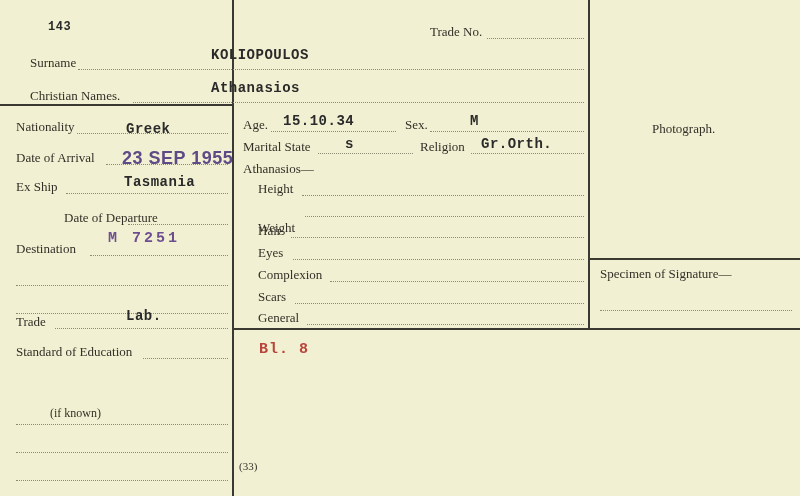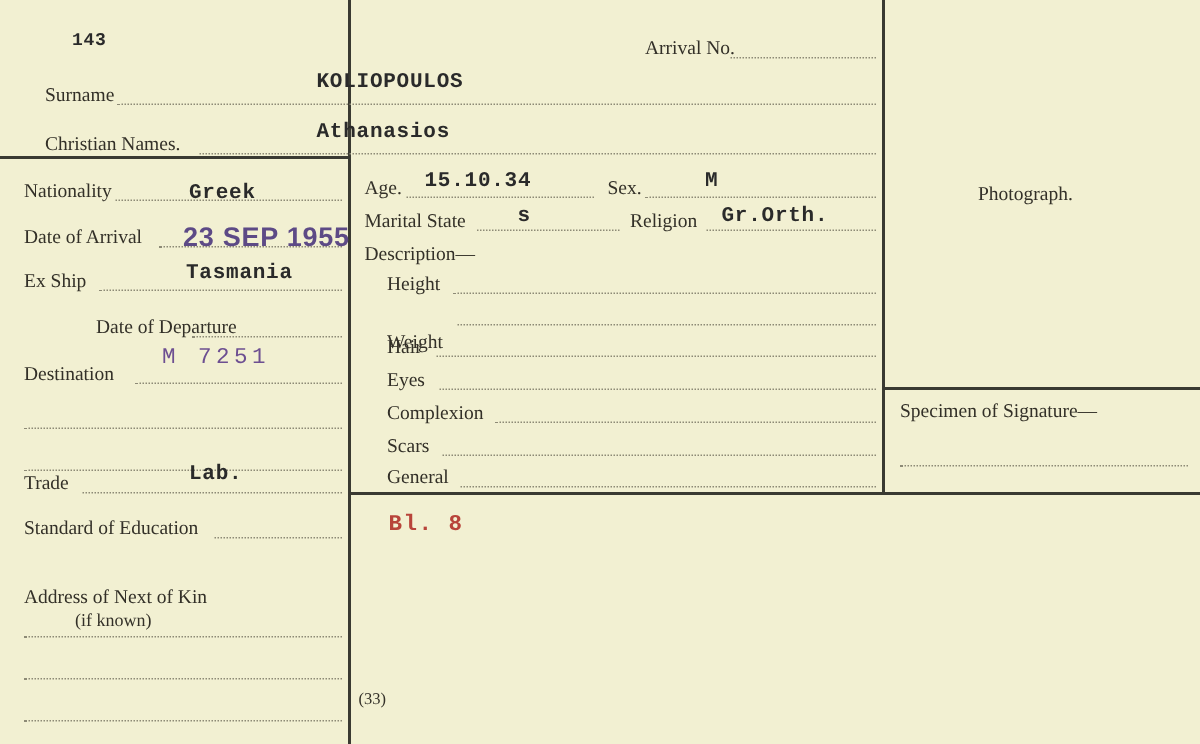--- a/index.html
+++ b/index.html
@@ -38,21 +38,21 @@
     white-space: nowrap;
     font-weight: bold;
   }
   .stamp {
     position: absolute;
     font-family: "Liberation Mono", monospace;
     font-size: 14px;
     letter-spacing: 1px;
     color: #6d4f91;
     white-space: nowrap;
-    font-weight: normal;
+    font-weight: bold;
   }
   .stamp-date {
     position: absolute;
     font-family: "Liberation Sans", sans-serif;
     font-size: 18px;
     letter-spacing: 0.5px;
     color: #5d4a86;
     white-space: nowrap;
     font-weight: bold;
   }
@@ -82,21 +82,21 @@
 <div id="card" style="background: rgb(242, 240, 210);">
 
   <div class="rule" style="left:232px; top:0px; width:1.5px; height:496px;"></div>
   <div class="rule" style="left:588px; top:0px; width:1.5px; height:330px;"></div>
   <div class="rule" style="left:0px; top:104px; width:232px; height:1.5px;"></div>
   <div class="rule" style="left:588px; top:258px; width:212px; height:1.5px;"></div>
   <div class="rule" style="left:232px; top:328px; width:568px; height:1.5px;"></div>
 
   <div class="typed" style="left:48px; top:20px; font-size:12px;">143</div>
 
-  <div class="lbl" style="left:430px; top:24px;">Arrival No.</div>
+  <div class="lbl" style="left:430px; top:24px;">Trade No.</div>
   <div class="dots" style="left:487px; top:38px; width:97px;"></div>
   <div class="typed" style="left:492px; top:22px;"></div>
 
   <div class="lbl" style="left:30px; top:55px;">Surname</div>
   <div class="dots" style="left:78px; top:69px; width:506px;"></div>
   <div class="typed" style="left:211px; top:47px;">KOLIOPOULOS</div>
 
   <div class="lbl" style="left:30px; top:88px;">Christian Names.</div>
   <div class="dots" style="left:133px; top:102px; width:451px;"></div>
   <div class="typed" style="left:211px; top:80px;">Athanasios</div>
@@ -125,41 +125,40 @@
   <div class="dots" style="left:16px; top:313px; width:212px;"></div>
 
   <div class="lbl" style="left:16px; top:314px;">Trade</div>
   <div class="dots" style="left:55px; top:328px; width:173px;"></div>
   <div class="typed" style="left:126px; top:308px;">Lab.</div>
 
   <div class="lbl" style="left:16px; top:344px;">Standard of Education</div>
   <div class="dots" style="left:143px; top:358px; width:85px;"></div>
   <div class="typed" style="left:150px; top:342px;"></div>
 
-  <div class="lbl" style="left:16px; top:390px;">Address of Next of Kin</div>
   <div class="lbl" style="left:50px; top:406px; font-size:12px;">(if known)</div>
   <div class="dots" style="left:16px; top:424px; width:212px;"></div>
   <div class="dots" style="left:16px; top:452px; width:212px;"></div>
   <div class="dots" style="left:16px; top:480px; width:212px;"></div>
 
   <div class="lbl" style="left:243px; top:117px;">Age.</div>
   <div class="dots" style="left:271px; top:131px; width:125px;"></div>
   <div class="typed" style="left:283px; top:113px;">15.10.34</div>
   <div class="lbl" style="left:405px; top:117px;">Sex.</div>
   <div class="dots" style="left:430px; top:131px; width:154px;"></div>
   <div class="typed" style="left:470px; top:113px;">M</div>
 
   <div class="lbl" style="left:243px; top:139px;">Marital State</div>
   <div class="dots" style="left:318px; top:153px; width:95px;"></div>
   <div class="typed" style="left:345px; top:136px;">s</div>
   <div class="lbl" style="left:420px; top:139px;">Religion</div>
   <div class="dots" style="left:471px; top:153px; width:113px;"></div>
   <div class="typed" style="left:481px; top:136px;">Gr.Orth.</div>
 
-  <div class="lbl" style="left:243px; top:161px;">Description—</div>
+  <div class="lbl" style="left:243px; top:161px;">Athanasios—</div>
 
   <div class="lbl" style="left:258px; top:181px;">Height</div>
   <div class="dots" style="left:302px; top:195px; width:282px;"></div>
 
   <div class="lbl" style="left:258px; top:220px;">Weight</div>
   <div class="dots" style="left:305px; top:216px; width:279px;"></div>
 
   <div class="lbl" style="left:258px; top:223px;">Hair</div>
   <div class="dots" style="left:291px; top:237px; width:293px;"></div>
 

